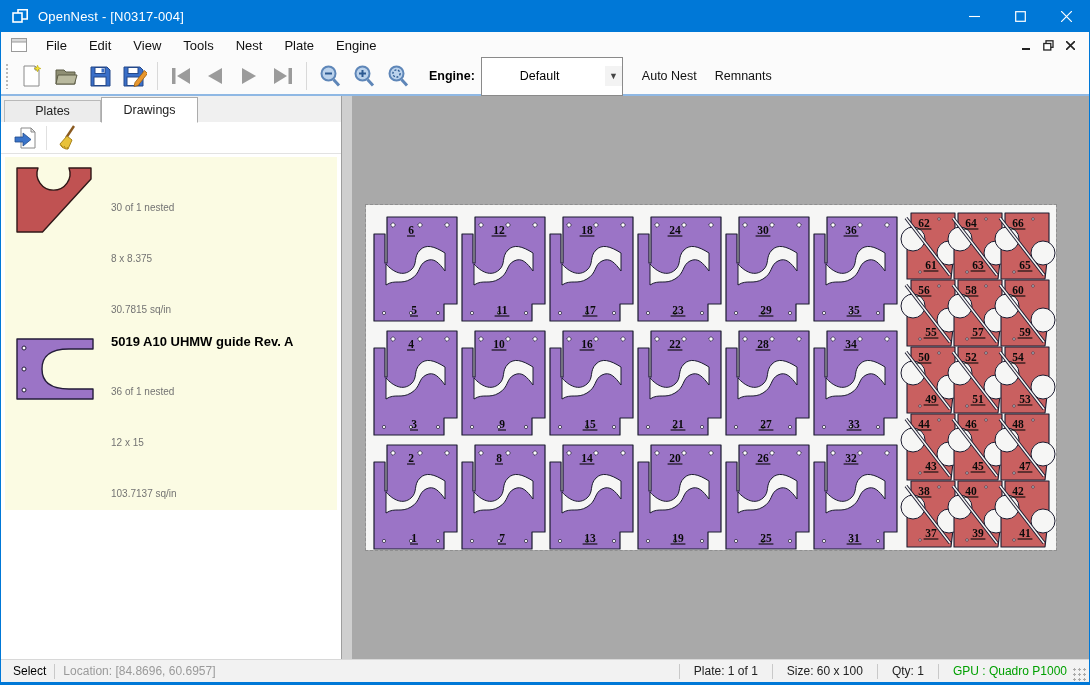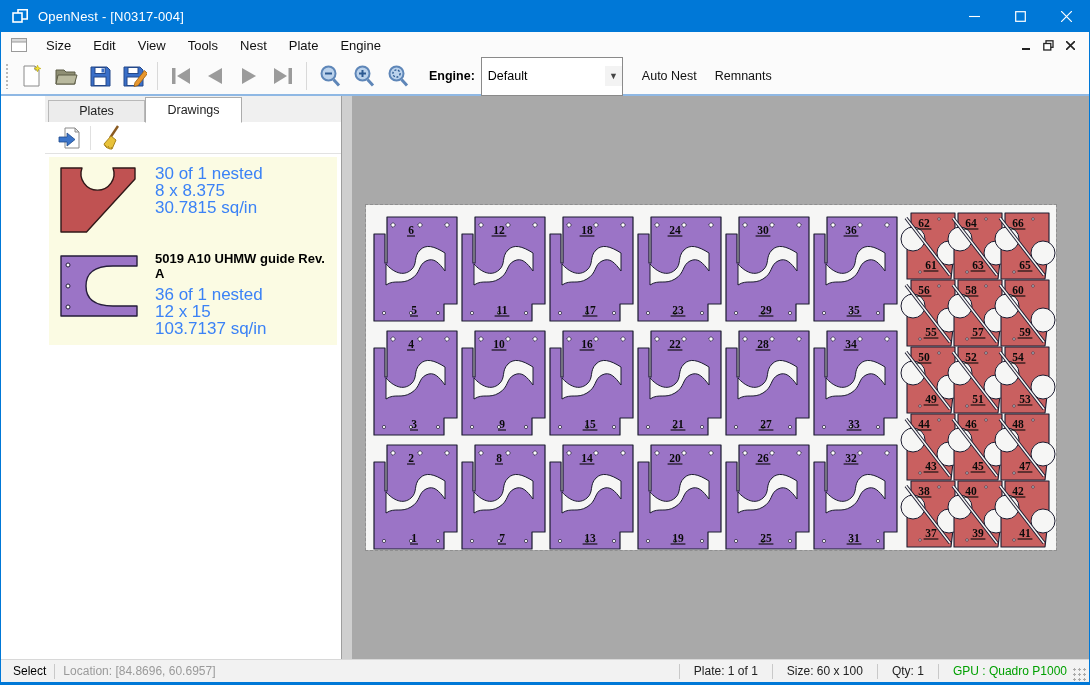--- a/index.html
+++ b/index.html
@@ -22,43 +22,43 @@
   .menubar .spacer { flex:1; }
   .mdi-ctl { width:22px; height:20px; display:flex; align-items:center; justify-content:center; color:#222; font-weight:bold; }
 
   
   .toolbar { height:38px; background:#FBFBFB; display:flex; align-items:center; flex:0 0 auto; border-bottom:2px solid #8FB8E4; }
   .grip { width:5px; height:26px; margin:0 5px 0 4px;
           background-image:radial-gradient(#b9b9b9 1px, transparent 1.2px); background-size:4px 4px; }
   .tb-btn { width:34px; height:30px; display:flex; align-items:center; justify-content:center; }
   .tb-sep { width:1px; height:28px; background:#D9D9D9; margin:0 6px; }
   .engine-label { font-weight:bold; font-size:12.5px; margin:0 6px 0 14px; }
-  .engine-combo { width:142px; height:39px; border:1px solid #8a8a8a; background:#fff; display:flex; align-items:center; }
+  .engine-combo { width:142px; height:39px; border:1px solid #8a8a8a; background:#fff; display:flex; align-items:center;padding-left:32px; }
   .engine-combo .val { flex:1; padding-left:6px; font-size:12.5px; }
   .engine-combo .arrow { width:17px; height:20px; display:flex; align-items:center; justify-content:center; color:#444; font-size:9px; background:#f3f3f3; }
   .flat-btn { padding:5px 9px; font-size:12.5px; color:#111; }
 
   
   .main { flex:1; display:flex; min-height:0; }
-  .left-panel { width:341px; display:flex; flex-direction:column; background:#fff; border-right:1px solid #9e9e9e; flex:0 0 auto;padding-left:44px; }
+  .left-panel { width:341px; display:flex; flex-direction:column; background:#fff; border-right:1px solid #9e9e9e; flex:0 0 auto; }
   .tabstrip { height:26px; background:#F0F0F0; display:flex; align-items:flex-end; padding-left:3px; flex:0 0 auto; }
   .tab { width:97px; text-align:center; font-size:12.5px; color:#222; }
   .tab.inactive { background:#ECECEC; border:1px solid #B9B9B9; border-bottom:none; padding:3px 0 4px; margin-bottom:0; }
   .tab.active { background:#fff; border:1px solid #ACACAC; border-bottom:1px solid #fff; padding:5px 0 5px; position:relative; top:1px; }
   .panel-body { flex:1; background:#fff; display:flex; flex-direction:column; min-height:0; }
   .mini-toolbar { height:32px; display:flex; align-items:center; border-bottom:1px solid #E2E2E2; padding-left:10px; flex:0 0 auto; }
   .mini-btn { width:30px; height:28px; display:flex; align-items:center; justify-content:center; }
   .mini-sep { width:1px; height:24px; background:#E0E0E0; margin:0 5px; }
 
   .drawing-list { margin:3px 4px 0 4px; }
   .drawing-item { background:#FBFBE3; display:flex; padding:8px 6px 8px 10px; }
   .thumb { width:92px; flex:0 0 auto; display:flex; align-items:flex-start; }
   .d-info { flex:1; padding-left:4px; }
   .d-title { font-weight:bold; font-size:13px; color:#000; margin-bottom:5px; }
-  .d-line { color:#3b82f6; font-size:17px; line-height:17px; }
+  .d-line { color:#737373; font-size:10px; line-height:17px;margin-top:34px; }
 
   .canvas { flex:1; background:#A9A9A9; position:relative; border-left:10px solid #CFCFCF; min-width:0; }
   .plate { position:absolute; left:14px; top:109px; width:690px; height:345px; background:#F6F6F5; outline:1px dashed #8f8f8f; }
   .plate svg { display:block; width:690px; height:345px; }
 
   
   .statusbar { height:23px; background:#F2F2F2; border-top:1px solid #D8D8D8; display:flex; align-items:center; font-size:12px; color:#555; flex:0 0 auto; }
   .sb-sep { width:1px; height:15px; background:#C9C9C9; margin:0 8px; }
   .sb-select { color:#000; margin-left:12px; }
   .sb-loc { color:#9a9a9a; }
@@ -96,21 +96,21 @@
           <path d="M0 0L11 11M11 0L0 11" stroke="#fff" stroke-width="1.2"></path>
         </svg>
       </div>
   </div>
 
   <div class="menubar">
     <svg class="mdiicon" viewBox="0 0 16 14">
       <rect x="0.5" y="0.5" width="15" height="13" fill="#fff" stroke="#9a9a9a"></rect>
       <rect x="0.5" y="0.5" width="15" height="3.5" fill="#d9d9d9" stroke="#9a9a9a"></rect>
     </svg>
-    <span class="menu-item">Size</span>
+    <span class="menu-item">File</span>
     <span class="menu-item">Edit</span>
     <span class="menu-item">View</span>
     <span class="menu-item">Tools</span>
     <span class="menu-item">Nest</span>
     <span class="menu-item">Plate</span>
     <span class="menu-item">Engine</span>
     <span class="spacer"></span>
     <div class="mdi-ctl">
         <svg width="9" height="9" viewBox="0 0 9 9">
           <line x1="0" y1="8" x2="8" y2="8" stroke="#222" stroke-width="2"></line>

